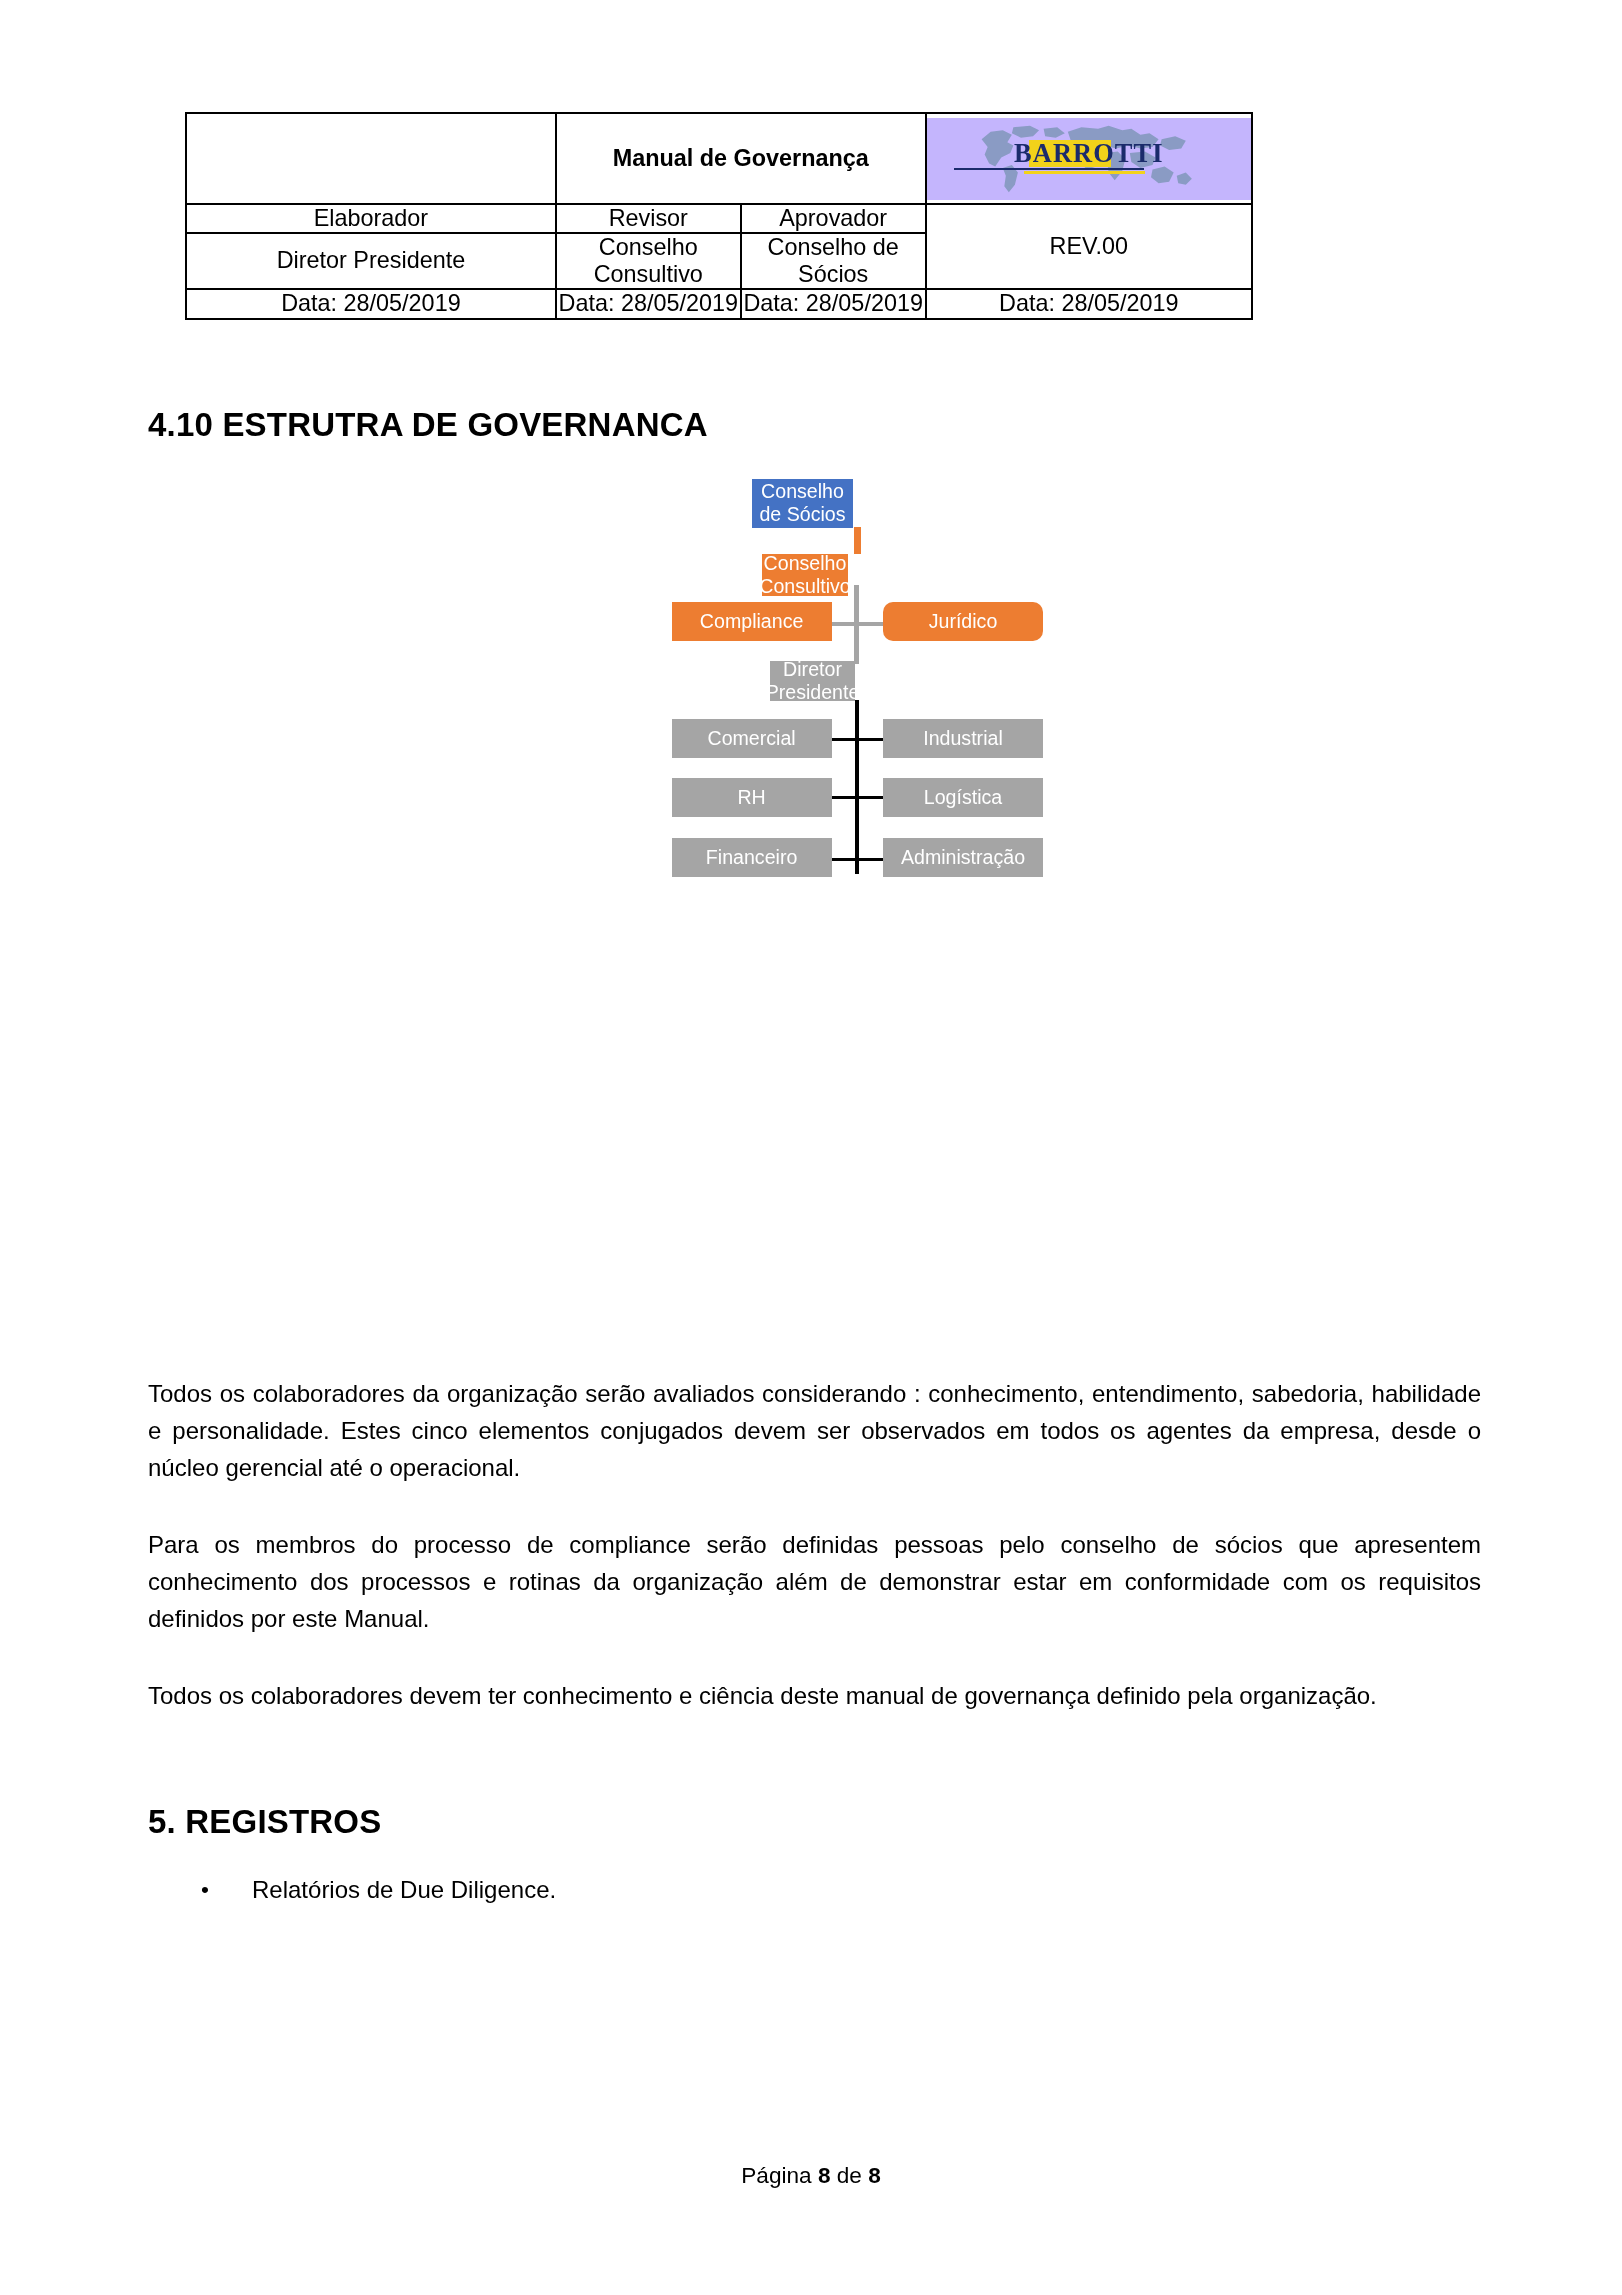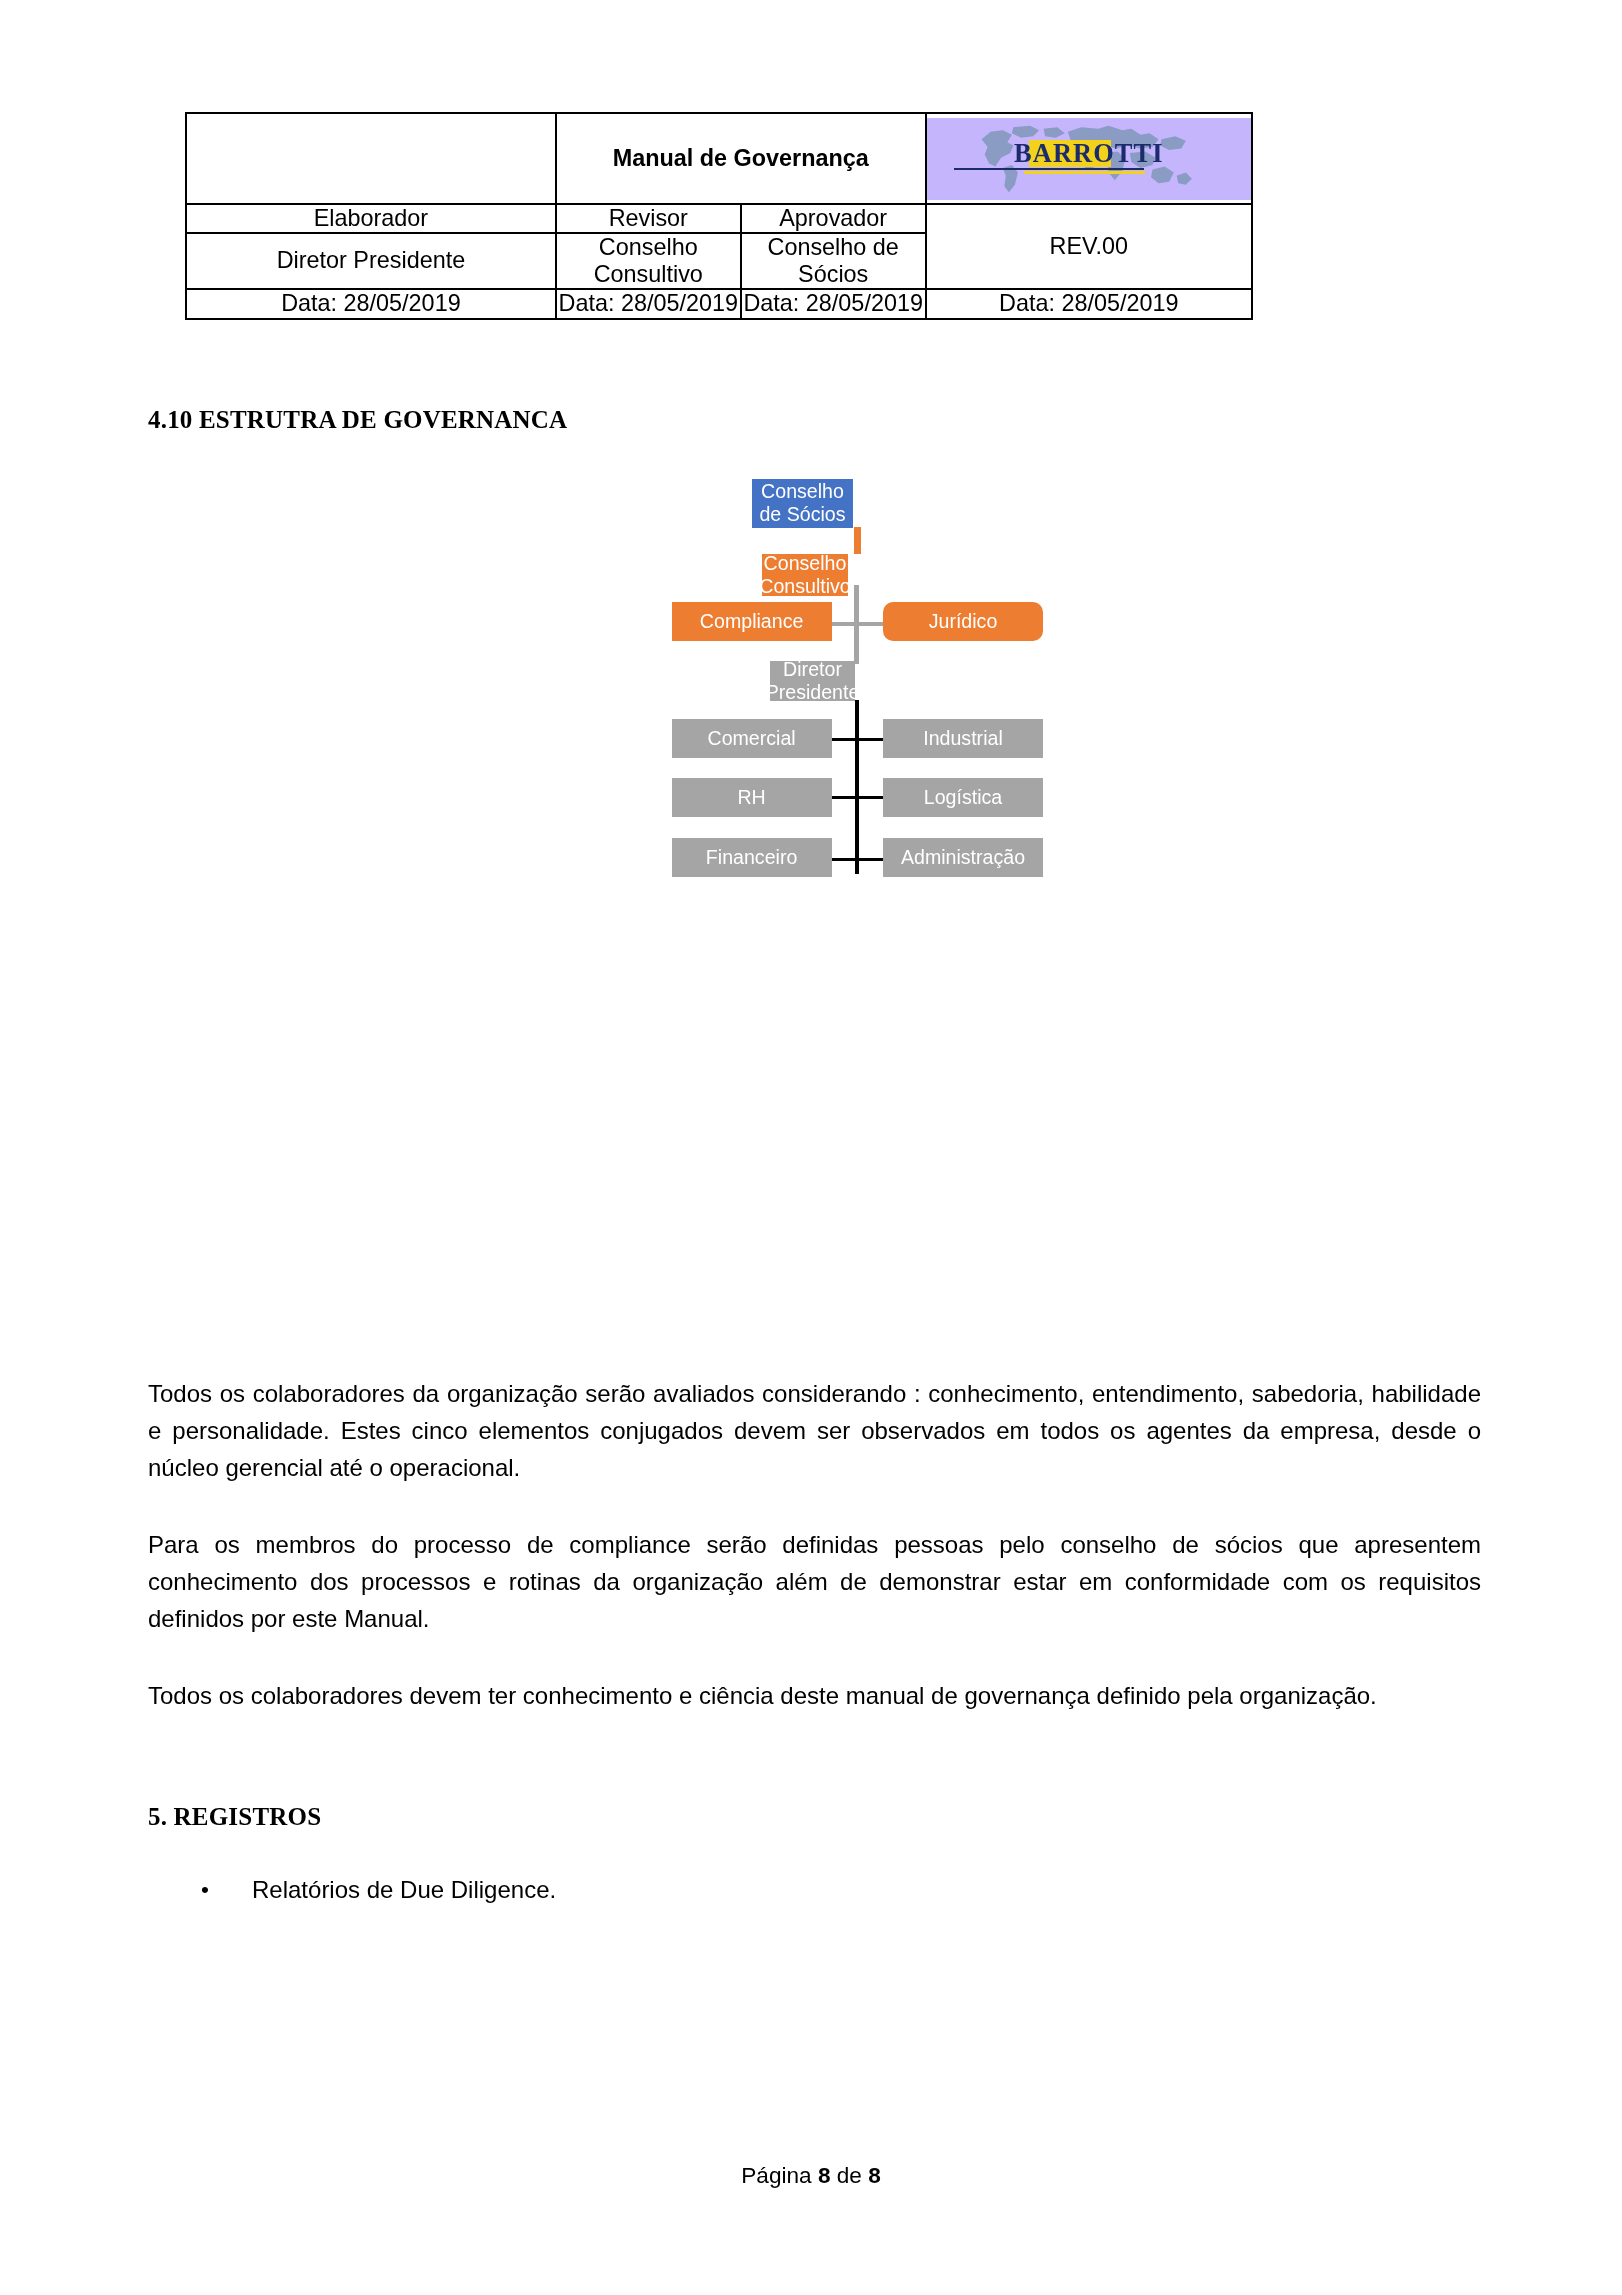--- a/index.html
+++ b/index.html
@@ -110,23 +110,22 @@
     top: 53px;
     width: 121px;
     height: 3px;
     background: #F2D21A;
   }
 
   
   .heading {
     position: absolute;
     font-weight: bold;
-    font-size: 25px;
+    font-size: 33px;
     letter-spacing: 0.2px;
-    font-family: Liberation Serif, serif;
   }
   #heading-410 { left: 148px; top: 406px; }
   #heading-5   { left: 148px; top: 1803px; }
 
   
   .orgchart {
     position: absolute;
     left: 649px;
     top: 468px;
     width: 408px;

